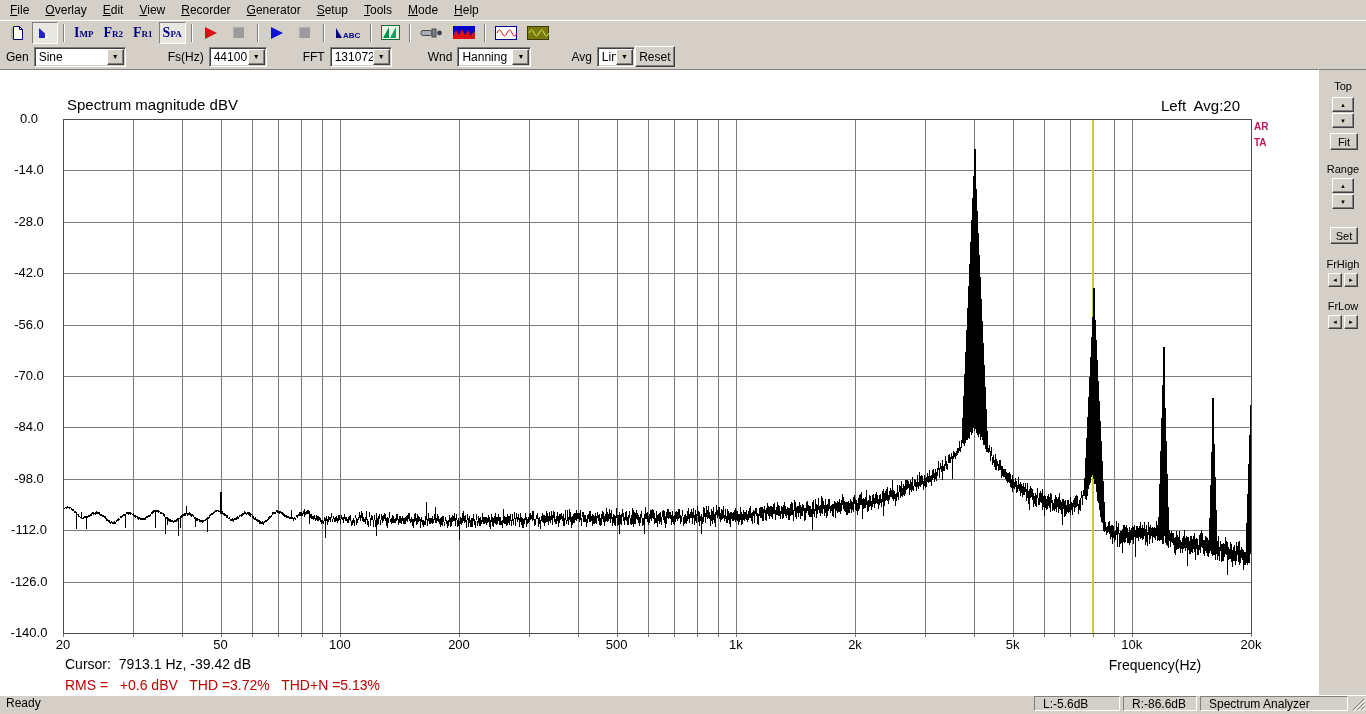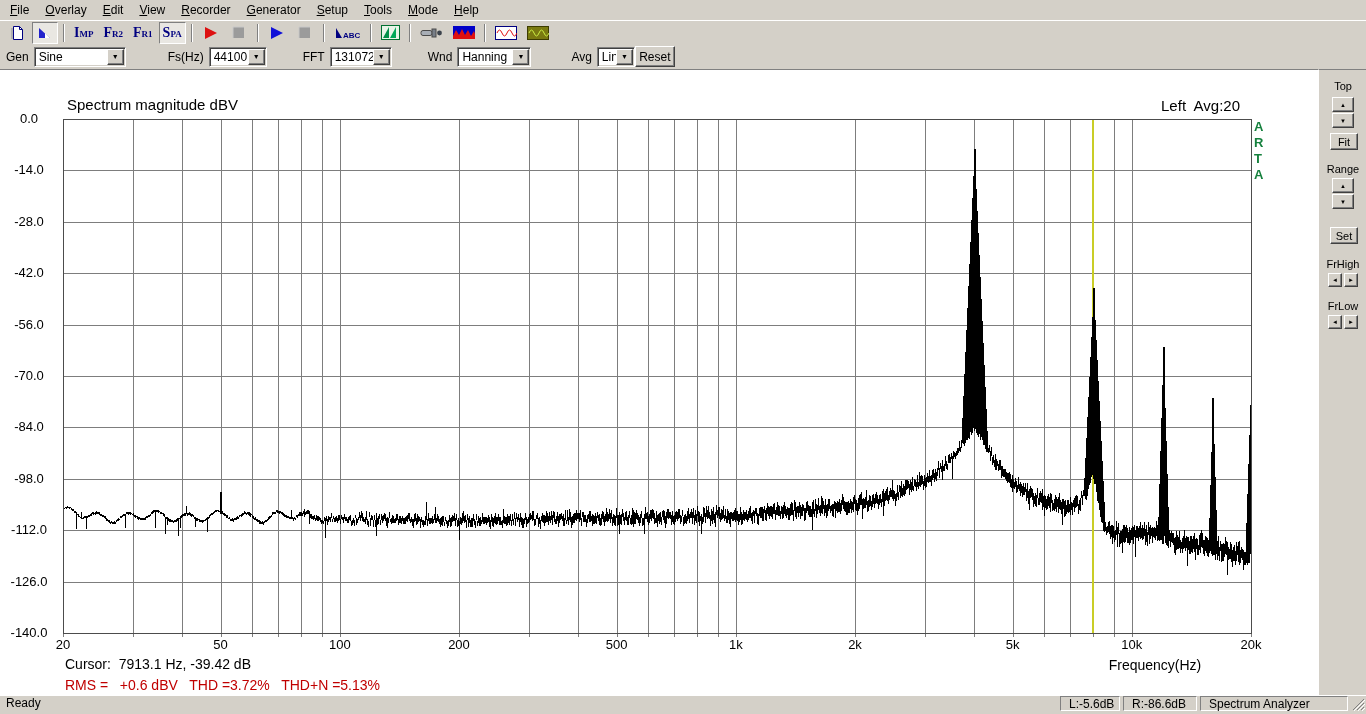--- a/index.html
+++ b/index.html
@@ -27,21 +27,21 @@
   .combo{height:20px;background:#fff;border-top:1px solid #808080;border-left:1px solid #808080;border-bottom:1px solid #fff;border-right:1px solid #fff;box-shadow:inset 1px 1px 0 #404040, inset -1px -1px 0 #d4d0c8;display:flex;align-items:center;margin-left:5px;}
   .combo-val{flex:1;font-size:12px;padding:0 3px 0 4px;white-space:nowrap;overflow:hidden;}
   .combo-btn{width:17px;height:16px;margin:1px 1px 1px 0;background:#d4d0c8;border-top:1px solid #fff;border-left:1px solid #fff;border-bottom:1px solid #404040;border-right:1px solid #404040;box-shadow:inset -1px -1px 0 #808080;display:flex;align-items:center;justify-content:center;font-size:7px;color:#000;}
   .win-btn{background:#d4d0c8;border-top:1px solid #fff;border-left:1px solid #fff;border-bottom:1px solid #404040;border-right:1px solid #404040;box-shadow:inset -1px -1px 0 #808080;font-size:12px;display:flex;align-items:center;justify-content:center;font-family:"Liberation Sans",sans-serif;}
   .reset-btn{height:21px;width:40px;}
   
   .client{position:absolute;left:0;top:69px;width:1318px;height:626px;background:#fff;border-top:1px solid #808080;}
   .client svg{position:absolute;left:0;top:0;}
   .plot-title{position:absolute;left:67px;top:26px;font-size:15px;}
   .plot-channel{position:absolute;left:1040px;top:27px;width:200px;text-align:right;font-size:15px;white-space:pre;}
-  .arta-logo{position:absolute;left:1254px;top:49px;width:15px;font-size:13px;font-weight:bold;color:#15803d;line-height:16px;word-break:break-all;}
+  .arta-logo{position:absolute;left:1254px;top:49px;width:15px;font-size:10px;font-weight:bold;color:#be185d;line-height:16px;word-break:break-all;}
   .ytick{position:absolute;width:58px;text-align:center;font-size:13px;}
   .xtick{position:absolute;width:60px;text-align:center;font-size:13px;top:567px;}
   .xlabel{position:absolute;left:1055px;top:587px;width:200px;text-align:center;font-size:14px;}
   .cursor-readout{position:absolute;left:65px;top:586px;font-size:14px;white-space:pre;}
   .rms-readout{position:absolute;left:65px;top:607px;font-size:14px;white-space:pre;}
   
   .sidepanel{position:absolute;left:1318px;top:69px;width:48px;height:626px;background:#d4d0c8;border-top:1px solid #808080;border-left:1px solid #fff;}
   .sp-label{position:absolute;width:48px;text-align:center;font-size:11px;}
   .sp-spin{position:absolute;left:13px;width:22px;height:15px;font-size:6px;padding:0;}
   .sp-btnfit{position:absolute;left:11px;width:28px;height:17px;font-size:11px;}
@@ -275,21 +275,21 @@
         <span>◄</span>
       </button>
     <button class="win-btn sp-arrow" style="top:245px;left:25px">
         <span>►</span>
       </button>
   </div>
 
   <div class="statusbar">
     <span class="sb-ready">Ready</span>
     <span class="sb-spacer"></span>
-    <span class="sb-panel" style="width:60px;justify-content:flex-start">L:-5.6dB</span>
+    <span class="sb-panel" style="width:86px;justify-content:flex-start">L:-5.6dB</span>
     <span class="sb-panel" style="width:74px;justify-content:flex-start">R:-86.6dB</span>
     <span class="sb-panel" style="width:148px;justify-content:flex-start">Spectrum Analyzer</span>
     <svg class="sb-grip" viewBox="0 0 14 15">
       <path d="M13 3 L2 14 M13 7 L6 14 M13 11 L10 14" stroke="#808080" fill="none"></path>
       <path d="M14 4 L3 15 M14 8 L7 15 M14 12 L11 15" stroke="#ffffff" fill="none"></path>
     </svg>
   </div>
 
 </div>
 

